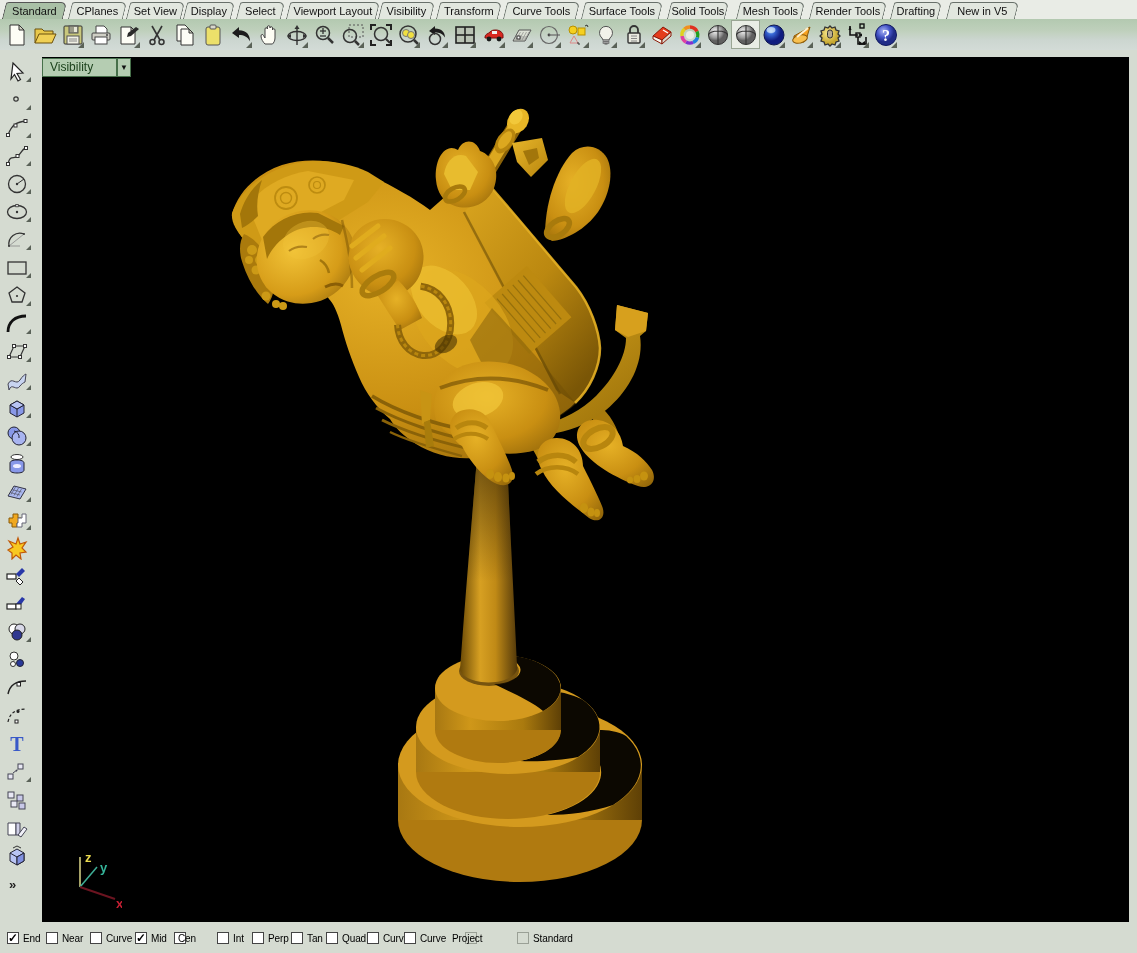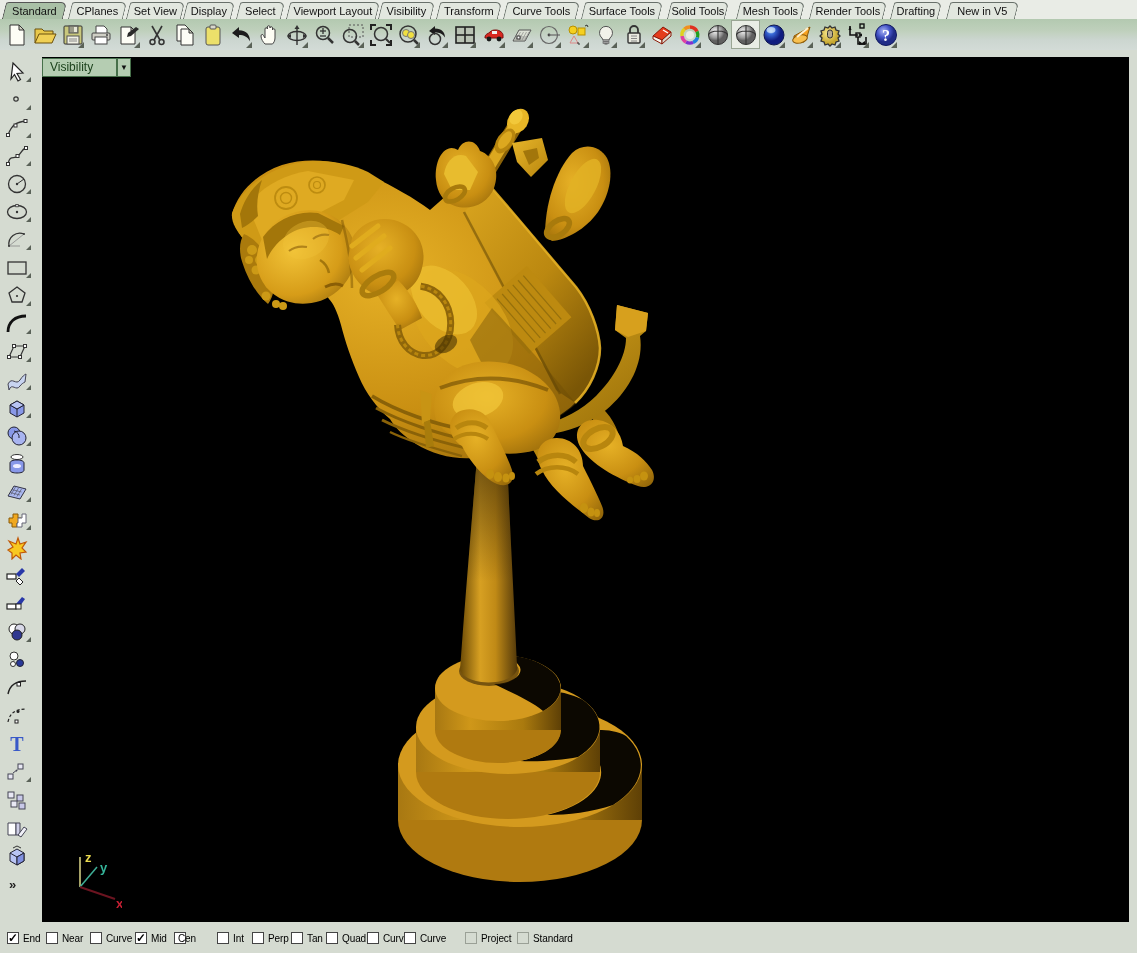--- a/index.html
+++ b/index.html
@@ -803,16 +803,16 @@
     <div class="cl" style="left:268px">Perp</div>
     <div class="cb" style="left:291px"></div>
     <div class="cl" style="left:307px">Tan</div>
     <div class="cb" style="left:326px"></div>
     <div class="cl" style="left:342px">Quad</div>
     <div class="cb" style="left:367px"></div>
     <div class="cl" style="left:383px">Curve</div>
     <div class="cb" style="left:404px"></div>
     <div class="cl" style="left:420px">Curve</div>
     <div class="cb g" style="left:465px"></div>
-    <div class="cl" style="left:481px">Project</div>
+    <div class="cl" style="left:452px">Project</div>
     <div class="cb g" style="left:517px"></div>
     <div class="cl" style="left:533px">Standard</div>
   </div>
 
 </body></html>

